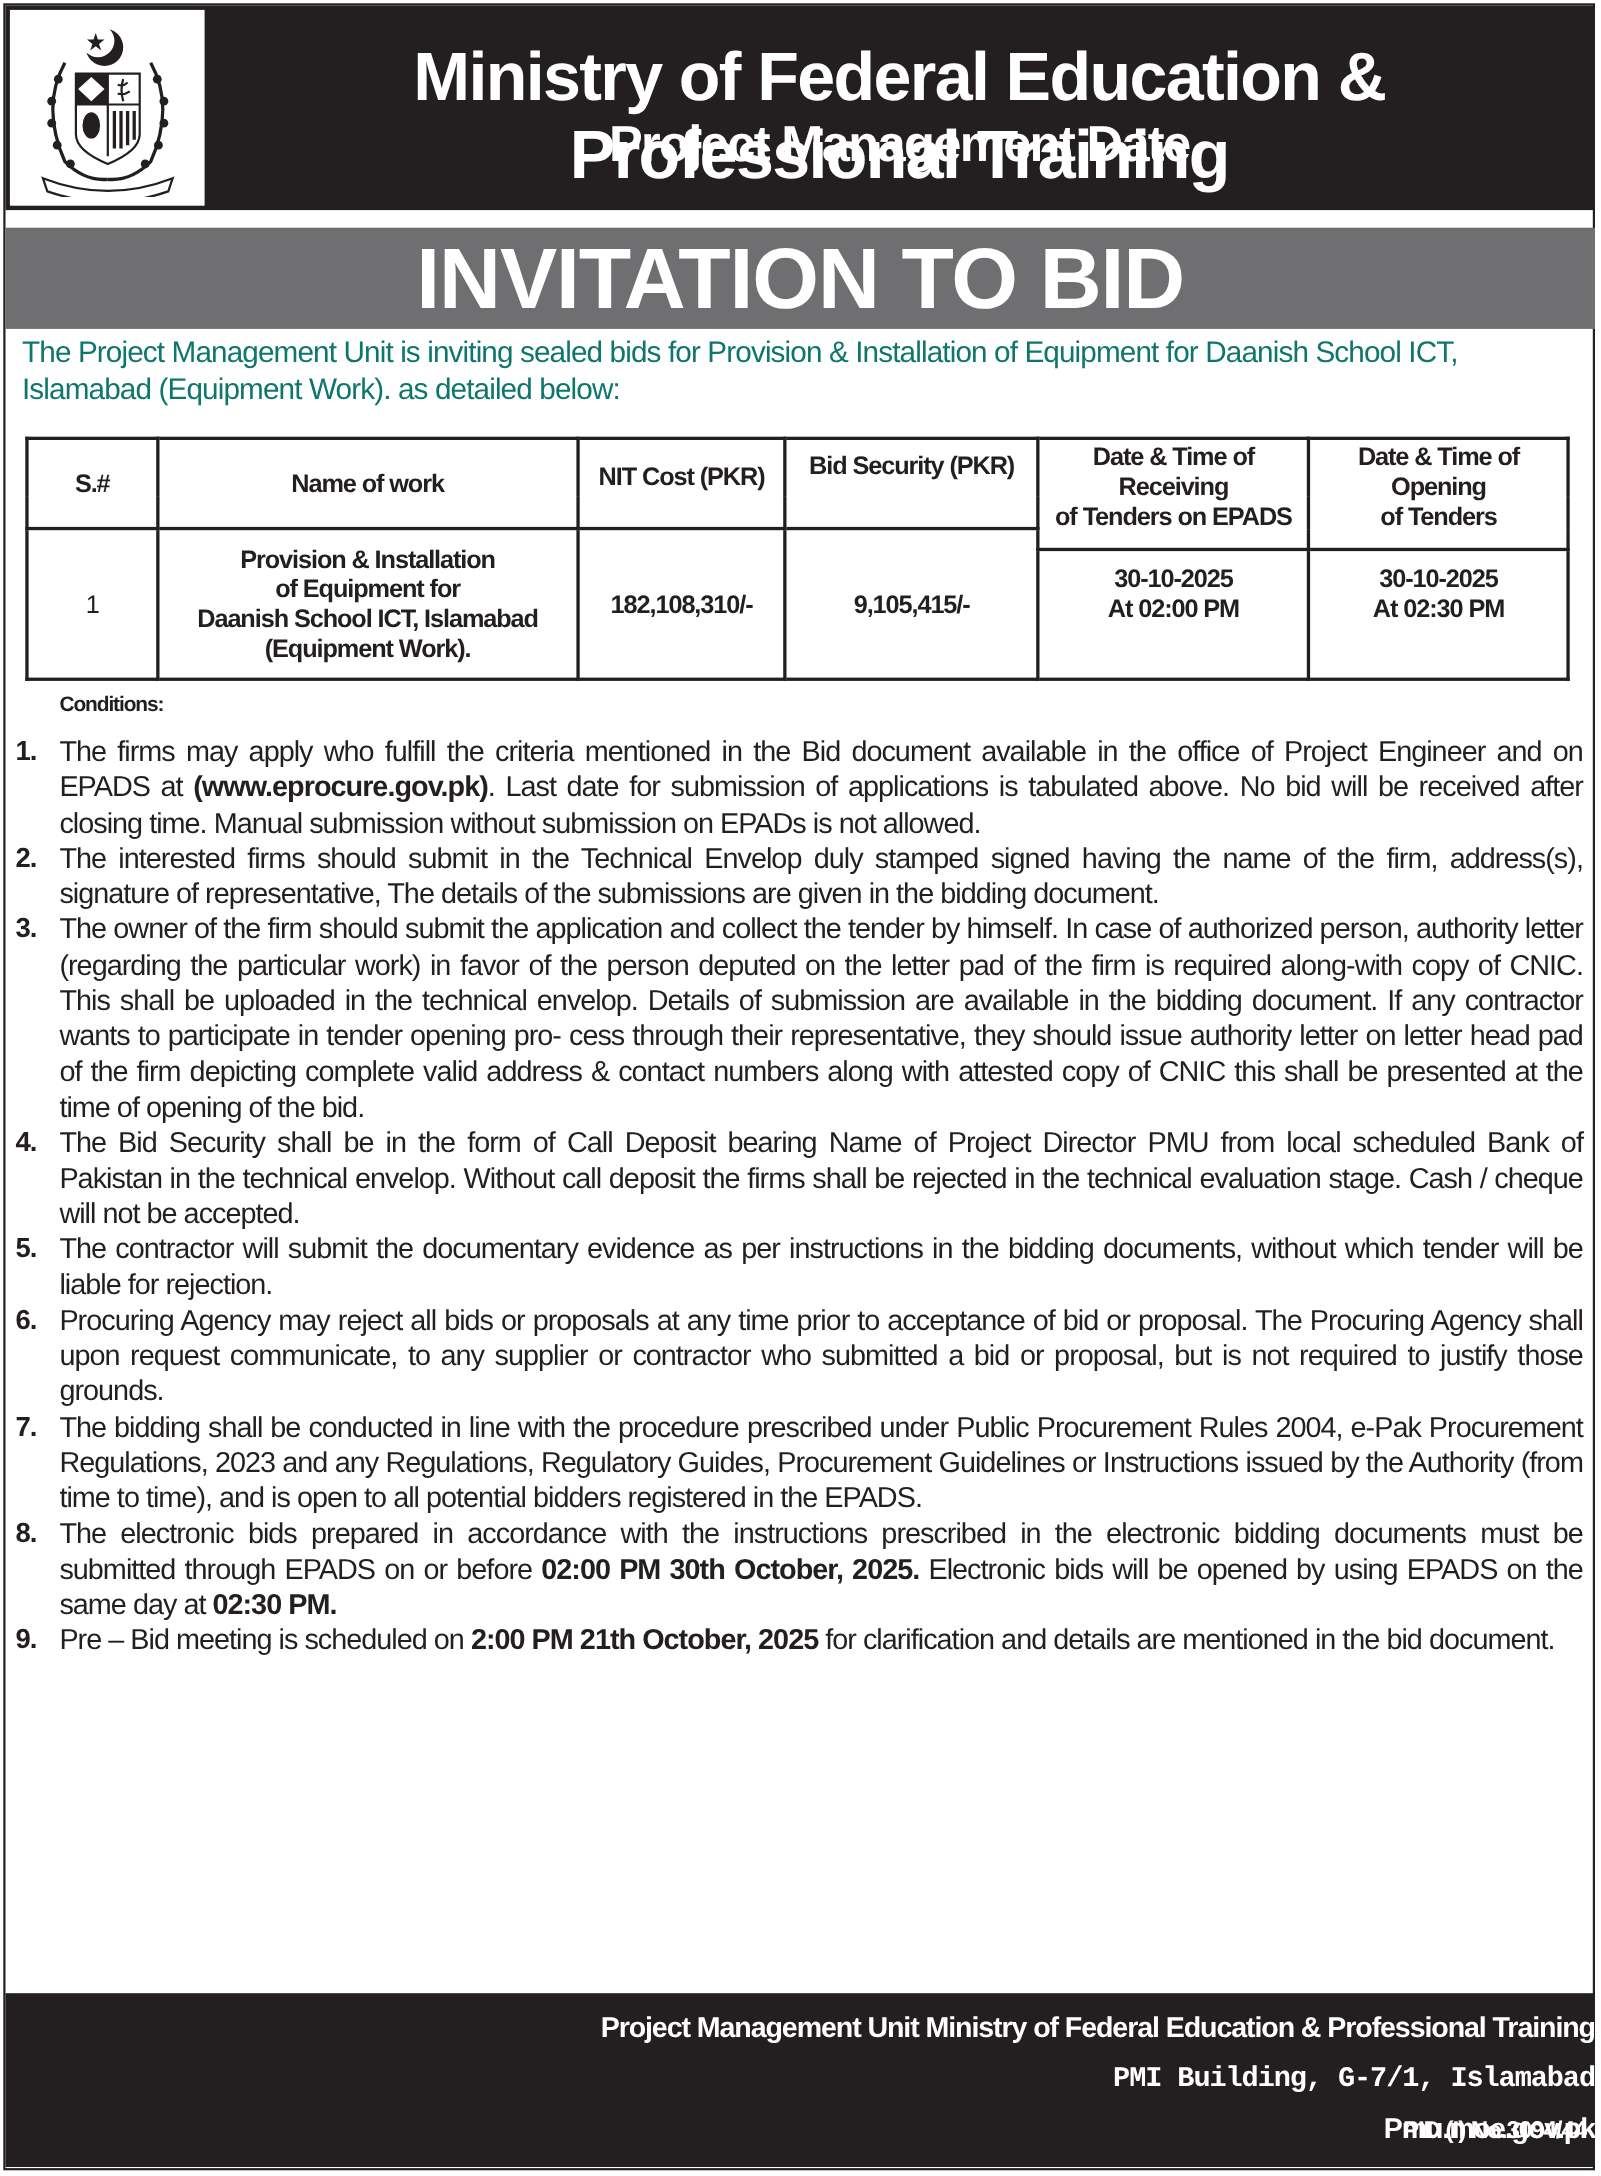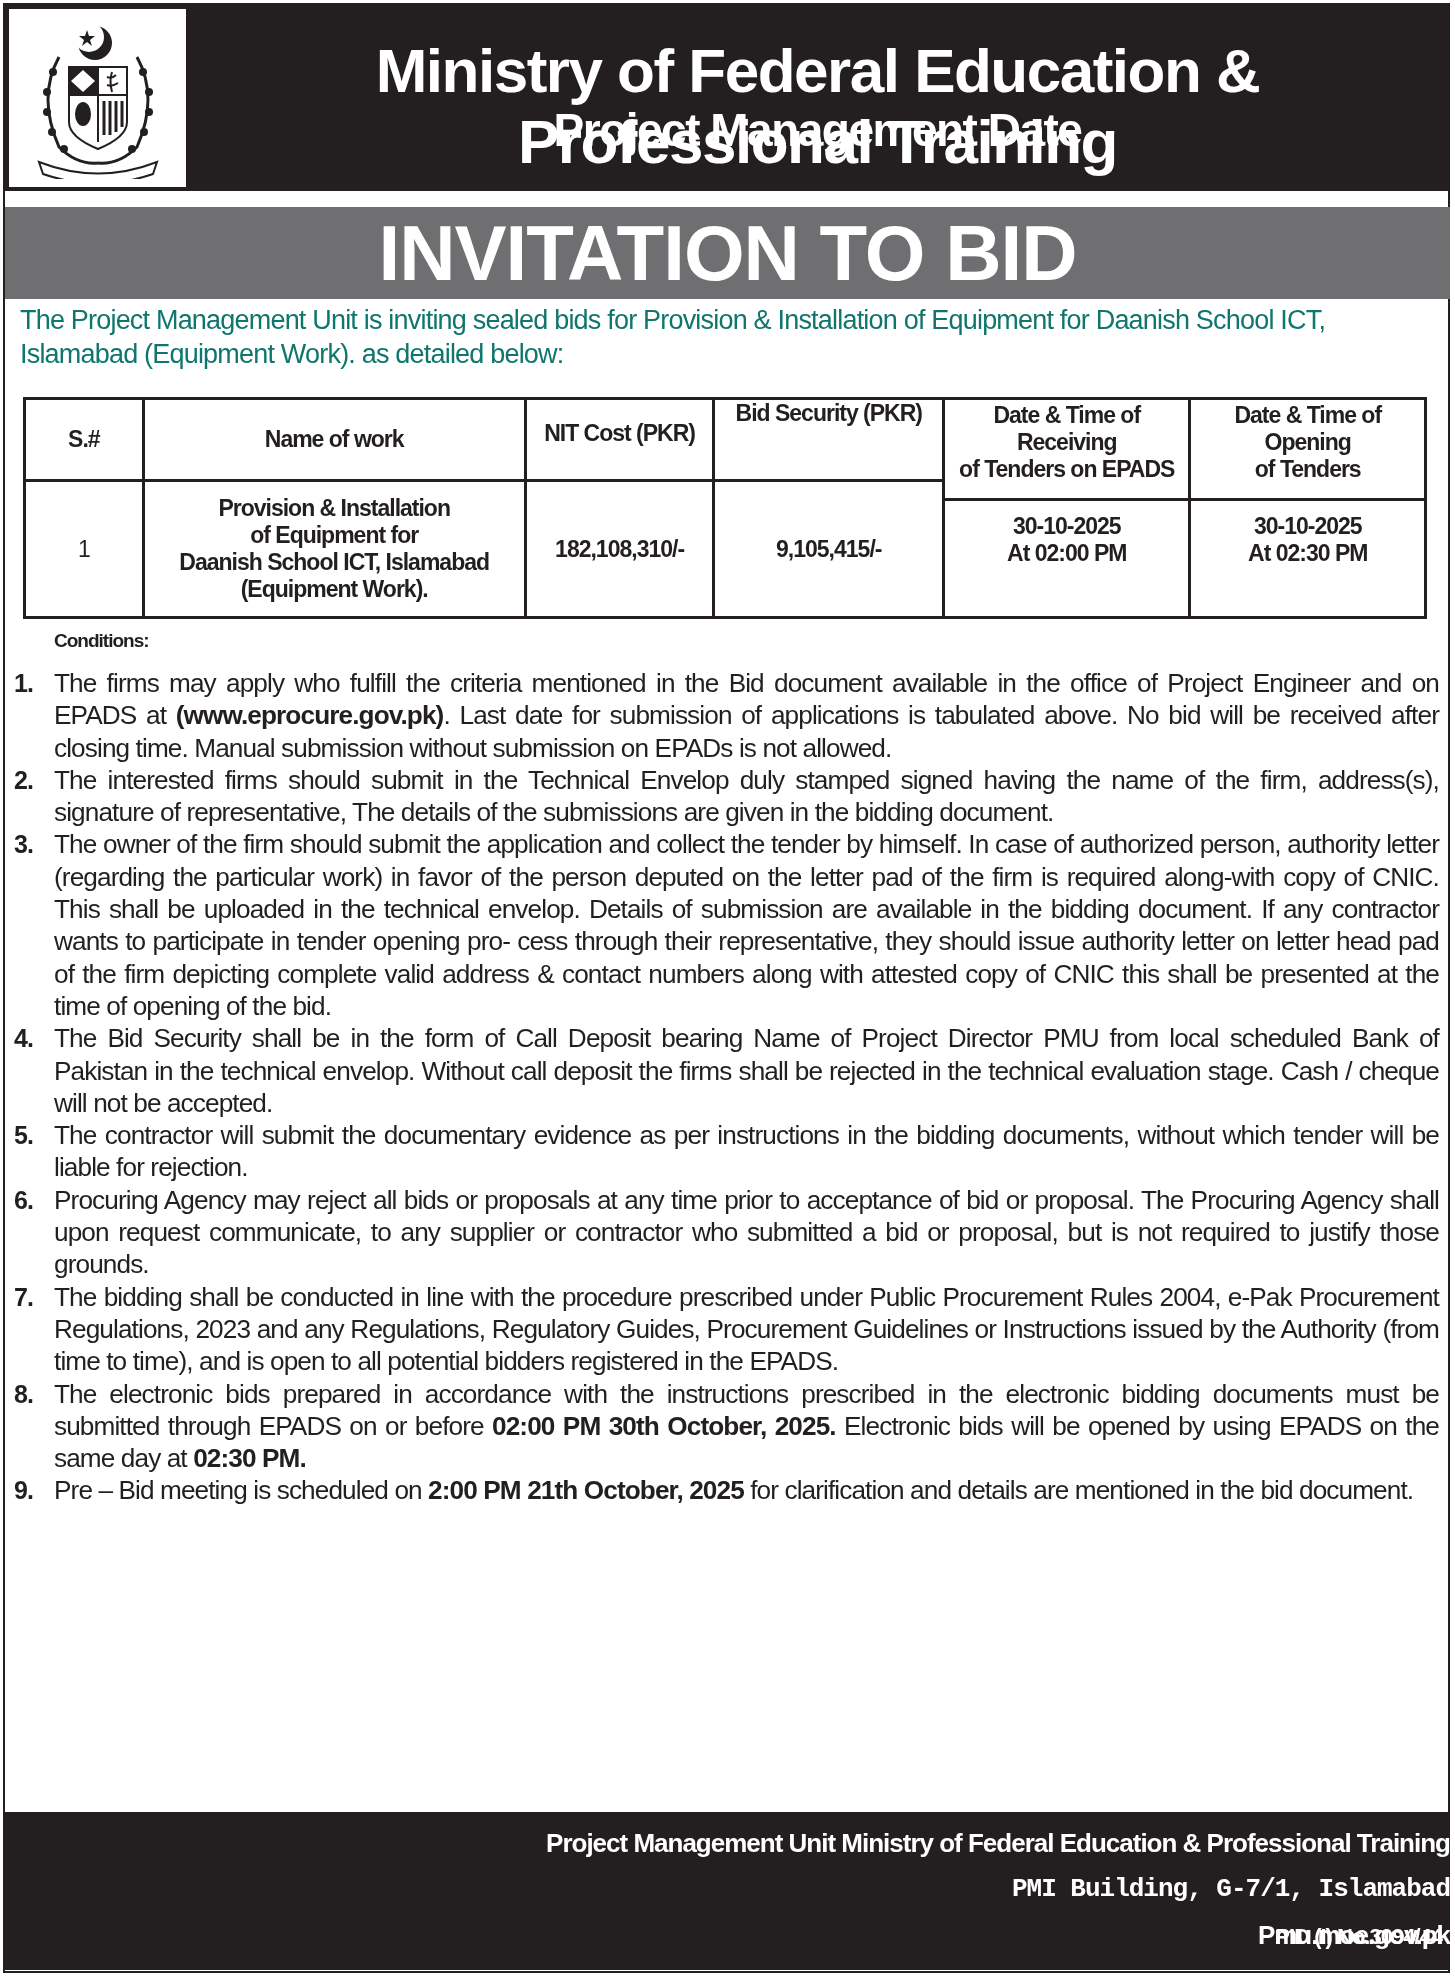--- a/index.html
+++ b/index.html
@@ -97,21 +97,21 @@
       <col style="width:189px">
     <col style="width:230px">
       <col style="width:247px">
       <col style="width:236px">
   </colgroup>
   <tbody>
       <tr style="height:52px">
     <th rowspan="2">S.#</th>
     <th rowspan="2">Name of work</th>
     <th rowspan="2" style="vertical-align:top;padding-top:20px">NIT Cost (PKR)</th>
-    <th rowspan="2" style="vertical-align:top;padding-top:0">Bid Security (PKR)</th>
+    <th rowspan="2" style="vertical-align:top;padding-top:10px">Bid Security (PKR)</th>
     <th rowspan="3" style="vertical-align:top;padding-top:2px;height:96px">
       <div>Date &amp; Time of</div>
       <div>Receiving</div>
       <div>of Tenders on EPADS</div>
     </th>
     <th rowspan="3" style="vertical-align:top;padding-top:2px">
       <div>Date &amp; Time of</div>
       <div>Opening</div>
       <div>of Tenders</div>
     </th>

